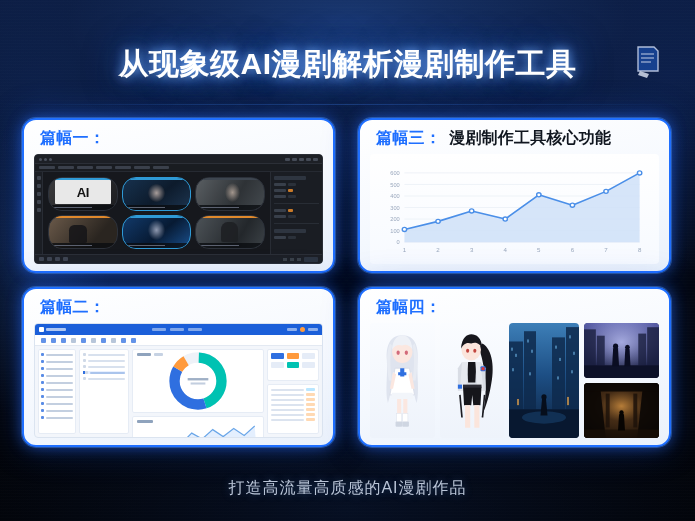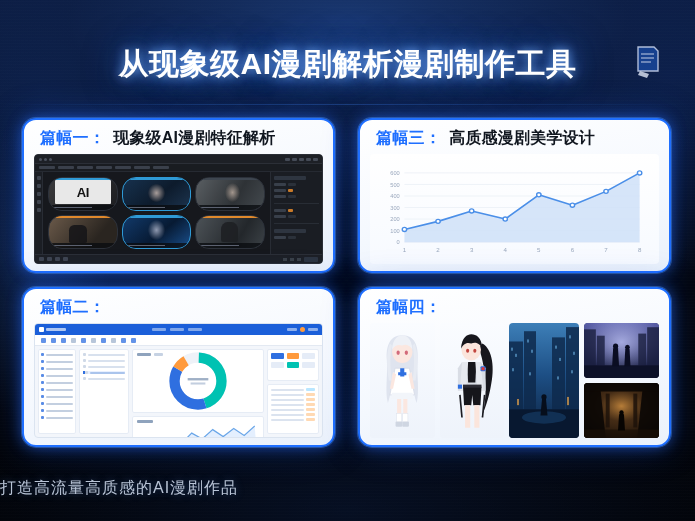--- a/index.html
+++ b/index.html
@@ -285,20 +285,21 @@
   .sc-city { background: linear-gradient(175deg, #2d6aa8 0%, #1b4madeup 30%, #0e2746 100%); }
   .scene-col { flex: 1; display: flex; flex-direction: column; gap: 5px; }
   .scene-sm { flex: 1; border-radius: 4px; overflow: hidden; position: relative; }
   .sc-duo { background: linear-gradient(160deg, #3b3f7a 0%, #232a55 45%, #151a38 100%); }
   .sc-hall { background: linear-gradient(175deg, #4a3322 0%, #2a1c12 55%, #120c08 100%); }
 
   
   .footer {
     position: absolute;
     left: 0; right: 0; top: 478px;
+    text-align: center;
     font-size: 16px;
     font-weight: 500;
     color: #b9c4d6;
     letter-spacing: 1px;
     text-shadow: 0 0 8px rgba(90,150,240,0.35);
   }
 </style>
 </head>
 <body>
 
@@ -316,21 +317,20 @@
     <line x1="6" y1="16" x2="16" y2="16"></line>
   </g>
   <path d="M5 25 l9 3 l-2 4 l-9 -3 z" fill="#eaf1ff" opacity="0.9"></path>
 </svg>
 
 <div class="title">从现象级AI漫剧解析漫剧制作工具</div>
 
 <div class="card card-1">
   <div class="card-head">
     <span class="card-kicker">篇幅一：</span>
-    <span class="card-title">现象级AI漫剧特征解析</span>
   </div>
   <div class="card-body">
     <div class="editor">
       <div class="ed-topbar">
         <span class="ed-dots">
             <i></i>
             <i></i>
             <i></i>
           </span>
         <span class="ed-topicons">
@@ -616,21 +616,21 @@
           </div>
         </div>
       </div>
     </div>
   </div>
 </div>
 
 <div class="card card-3">
   <div class="card-head">
     <span class="card-kicker">篇幅三：</span>
-    <span class="card-title">高质感漫剧美学设计</span>
+    <span class="card-title">漫剧制作工具核心功能</span>
   </div>
   <div class="card-body">
     <div class="chart-wrap">
       <svg class="chart-svg" viewBox="0 0 290 112" preserveAspectRatio="none">
         <g id="chart-grid">
             <line x1="30" x2="278" y1="92" y2="92" stroke="#e9eef6" stroke-width="0.8"></line>
             <line x1="30" x2="278" y1="79.07692307692308" y2="79.07692307692308" stroke="#e9eef6" stroke-width="0.8"></line>
             <line x1="30" x2="278" y1="66.15384615384616" y2="66.15384615384616" stroke="#e9eef6" stroke-width="0.8"></line>
             <line x1="30" x2="278" y1="53.230769230769226" y2="53.230769230769226" stroke="#e9eef6" stroke-width="0.8"></line>
             <line x1="30" x2="278" y1="40.30769230769231" y2="40.30769230769231" stroke="#e9eef6" stroke-width="0.8"></line>

